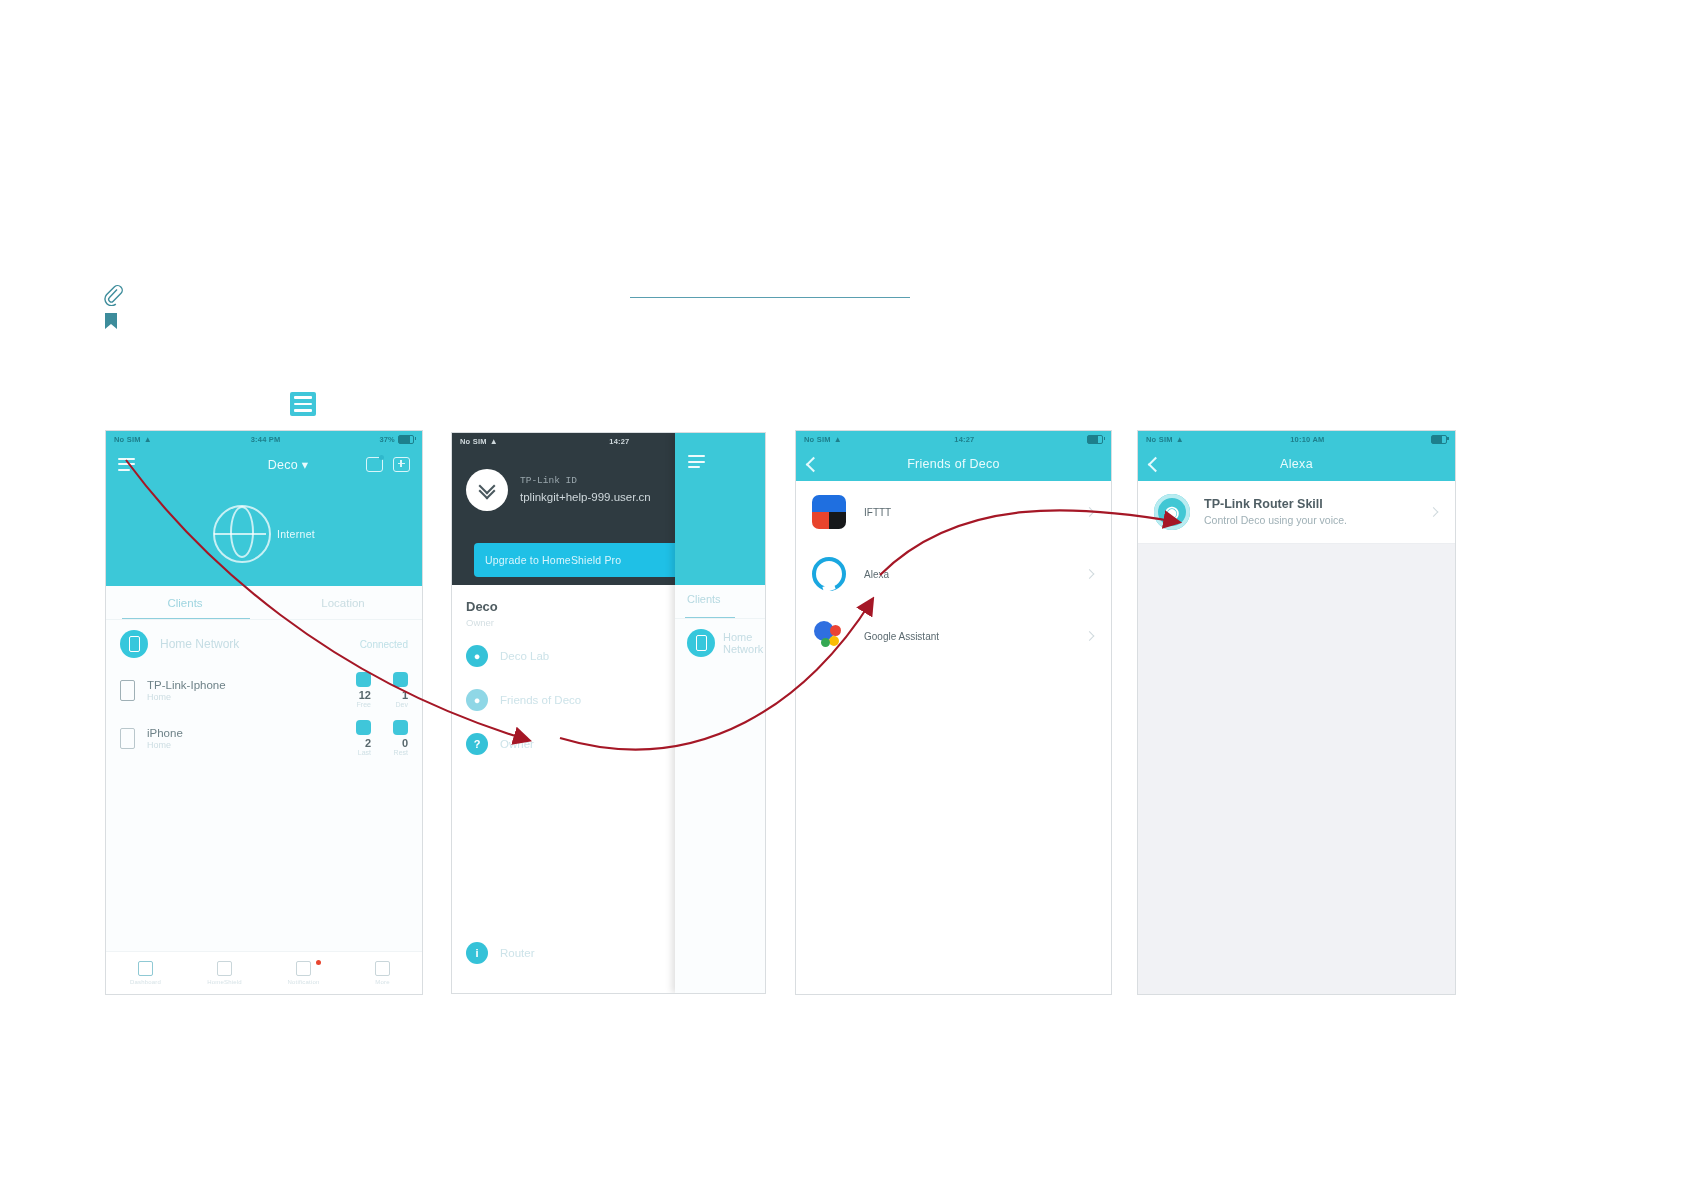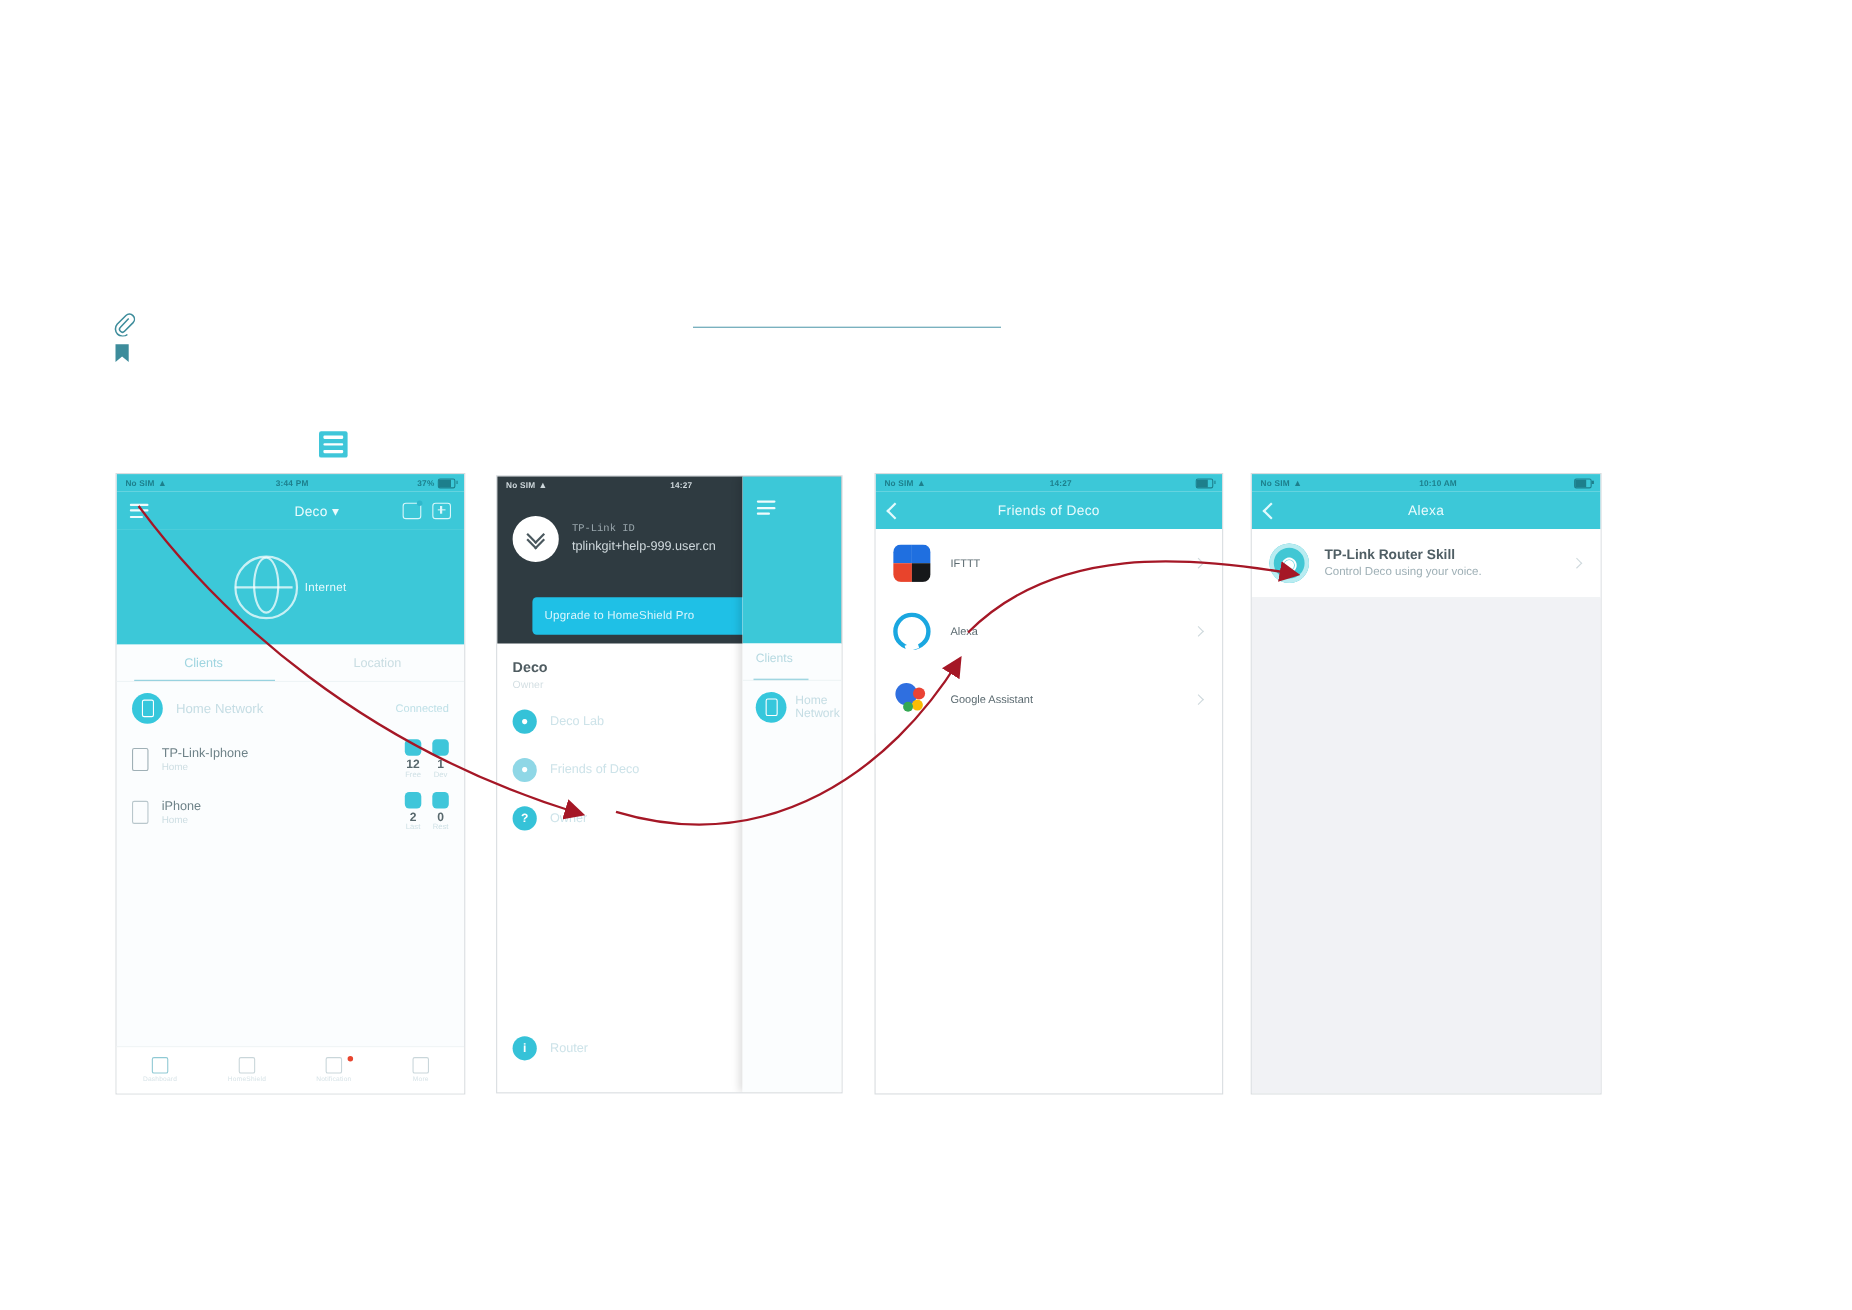--- a/index.html
+++ b/index.html
@@ -220,21 +220,21 @@
   .dev-glyph {
     width: 13px; height: 19px;
     border: 1.3px solid #b9c7cc;
     border-radius: 2px;
     flex: 0 0 auto;
   }
   .dev-glyph.solid { border-color: #9fb0b6; }
   .dev-text { flex: 1; }
   .dev-name { font-size: 11.5px; color: #6e8288; line-height: 1.3; }
   .dev-sub  { font-size: 9px; color: #ccdde2; }
-  .dev-stats { display:flex; gap: 10px; text-align:center;margin-left:40px; }
+  .dev-stats { display:flex; gap: 22px; text-align:right;margin-left:40px; }
   .stat .bub {
     width: 15px; height: 15px; border-radius: 4px;
     background: #3fc6da; margin: 0 auto 2px auto;
   }
   .stat .num { font-size: 11px; color: #58686d; font-weight: bold; }
   .stat .cap { font-size: 7px; color: #cfe0e5; }
 
   .tabbar {
     position: absolute; left: 0; right: 0; bottom: 0;
     height: 42px;
@@ -286,21 +286,21 @@
     border-bottom: 2.4px solid #4a585e;
     transform: rotate(45deg);
   }
   .chev-dbl::before { top: -3px; }
   .chev-dbl::after  { top: 2px; }
   .acct-text { line-height: 1.5; }
   .acct-title { font-size: 9.5px; color: #9aa7ad; font-family: Liberation Mono, monospace; }
   .acct-mail  { font-size: 11.5px; color: #cfd8dc; }
   .promo {
     position: absolute;
-    left: 32px; right: 10px; bottom: 8px;
+    left: 22px; right: 10px; bottom: 8px;
     height: 34px;
     background: #1fc0e6;
     border-radius: 4px;
     display: flex; align-items: center; justify-content: space-between;
     padding: 0 11px;
     box-sizing: border-box;
     gap: 12px;
   }
   .promo-text { font-size: 10.5px; color: #d9f5fd; letter-spacing:.2px; }
   .promo-x { font-size: 11px; color: #cdeffa; }

